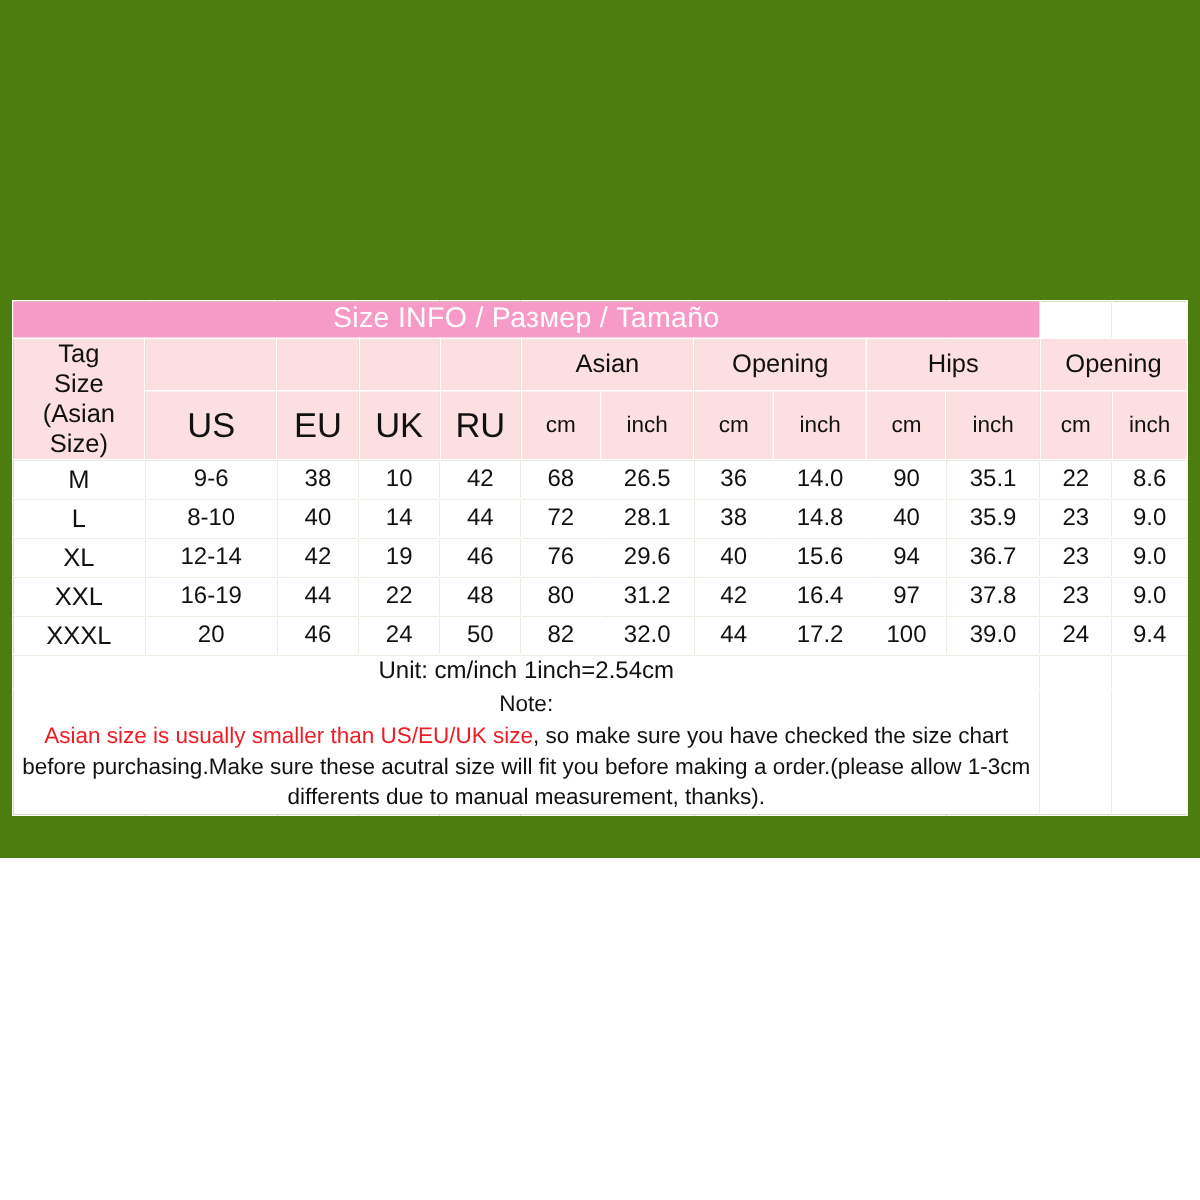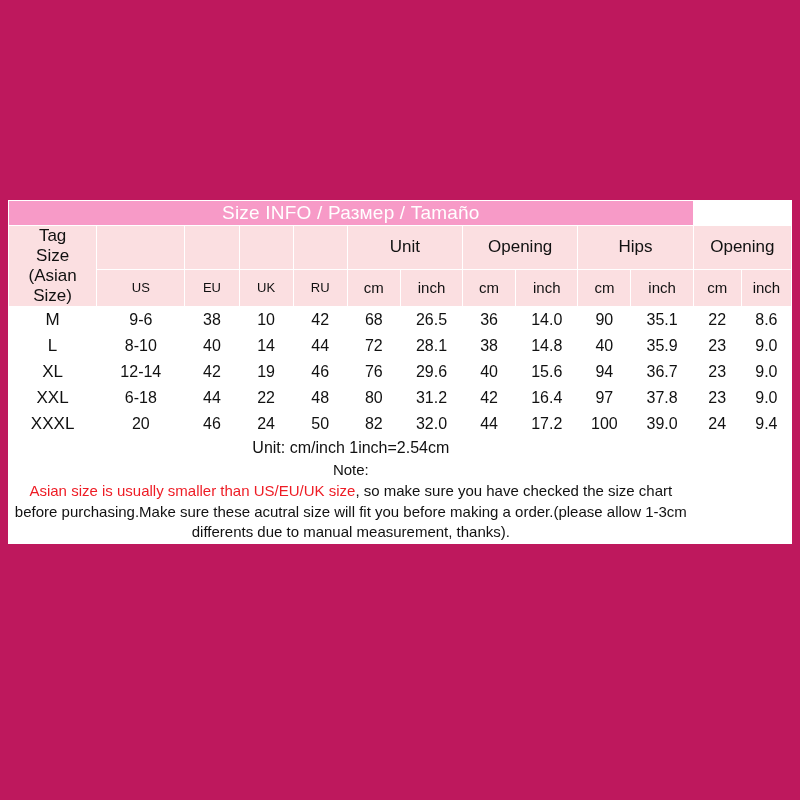--- a/index.html
+++ b/index.html
@@ -6,22 +6,22 @@
     margin: 0;
     padding: 0;
     width: 800px;
     height: 800px;
     background: #ffffff;
     font-family: "Liberation Sans", sans-serif;
   }
   #page {
     position: relative;
     width: 800px;
-    height: 800px;
-    background: #be185d;
+    height: 572px;
+    background: #4d7c0f;
     overflow: hidden;
   }
   #chart-wrap {
     position: absolute;
     left: 8px;
     top: 200px;
     width: 784px;
   }
   table.size-table {
     border-collapse: collapse;
@@ -50,21 +50,21 @@
   .hdr-empty {
     background: #ffffff;
     border: 1px solid #ffffff;
   }
   .pinkcell {
     background: #fbdfe1;
   }
   .pinkcell-b {
     background: #fbdfe1;
     font-weight: bold;
-    font-size: 13px;
+    font-size: 23px;
     margin-top: 24px;
   }
   .tagsize {
     background: #fbdfe1;
     font-weight: bold;
     font-size: 17px;
     line-height: 1.18;
     text-align: left;
     padding-left: 8px;
     margin-top: 12px;
@@ -145,21 +145,21 @@
         <td class="tagsize" rowspan="2">
           <span>Tag</span><br>
           <span>Size</span><br>
           <span>(Asian</span><br>
           <span>Size)</span>
         </td>
         <td class="pinkcell"></td>
         <td class="pinkcell"></td>
         <td class="pinkcell"></td>
         <td class="pinkcell"></td>
-        <td class="grp-label" colspan="2">Unit</td>
+        <td class="grp-label" colspan="2">Asian</td>
         <td class="grp-label" colspan="2">Opening</td>
         <td class="grp-label" colspan="2">Hips</td>
         <td class="grp-label" colspan="2">Opening</td>
       </tr>
 
       <tr>
         <td class="pinkcell-b">US</td>
         <td class="pinkcell-b">EU</td>
         <td class="pinkcell-b">UK</td>
         <td class="pinkcell-b">RU</td>
@@ -216,21 +216,21 @@
         <td>40</td>
         <td>15.6</td>
         <td>94</td>
         <td>36.7</td>
         <td>23</td>
         <td>9.0</td>
       </tr>
 
       <tr class="datarow">
         <td class="sizename">XXL</td>
-        <td>6-18</td>
+        <td>16-19</td>
         <td>44</td>
         <td>22</td>
         <td>48</td>
         <td>80</td>
         <td>31.2</td>
         <td>42</td>
         <td>16.4</td>
         <td>97</td>
         <td>37.8</td>
         <td>23</td>

